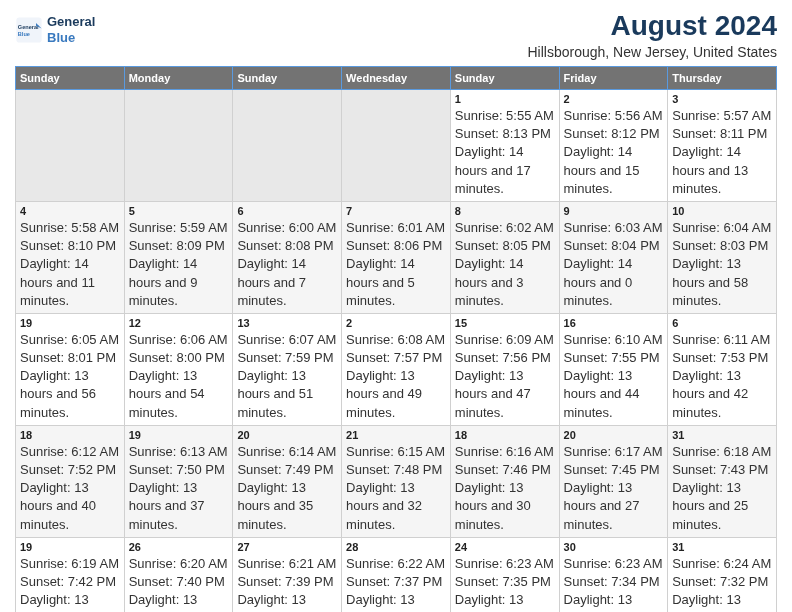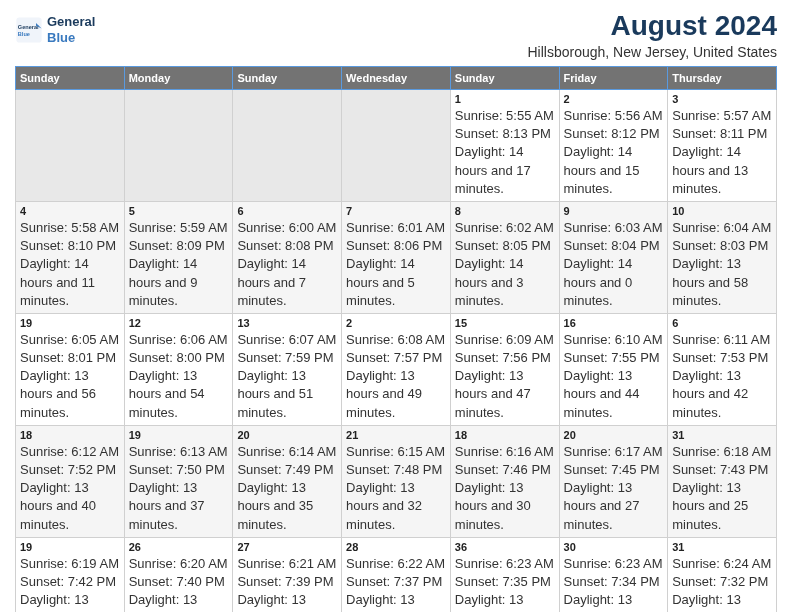--- a/index.html
+++ b/index.html
@@ -250,21 +250,21 @@
           </td>
           <td>
             <div class="day-number">27</div>
             <div class="cell-info">Sunrise: 6:21 AM<br>Sunset: 7:39 PM<br>Daylight: 13 hours and 17 minutes.</div>
           </td>
           <td>
             <div class="day-number">28</div>
             <div class="cell-info">Sunrise: 6:22 AM<br>Sunset: 7:37 PM<br>Daylight: 13 hours and 15 minutes.</div>
           </td>
           <td>
-            <div class="day-number">36</div>
+            <div class="day-number">24</div>
             <div class="cell-info">Sunrise: 6:23 AM<br>Sunset: 7:35 PM<br>Daylight: 13 hours and 12 minutes.</div>
           </td>
           <td>
             <div class="day-number">30</div>
             <div class="cell-info">Sunrise: 6:23 AM<br>Sunset: 7:34 PM<br>Daylight: 13 hours and 10 minutes.</div>
           </td>
           <td>
             <div class="day-number">31</div>
             <div class="cell-info">Sunrise: 6:24 AM<br>Sunset: 7:32 PM<br>Daylight: 13 hours and 7 minutes.</div>
           </td>

